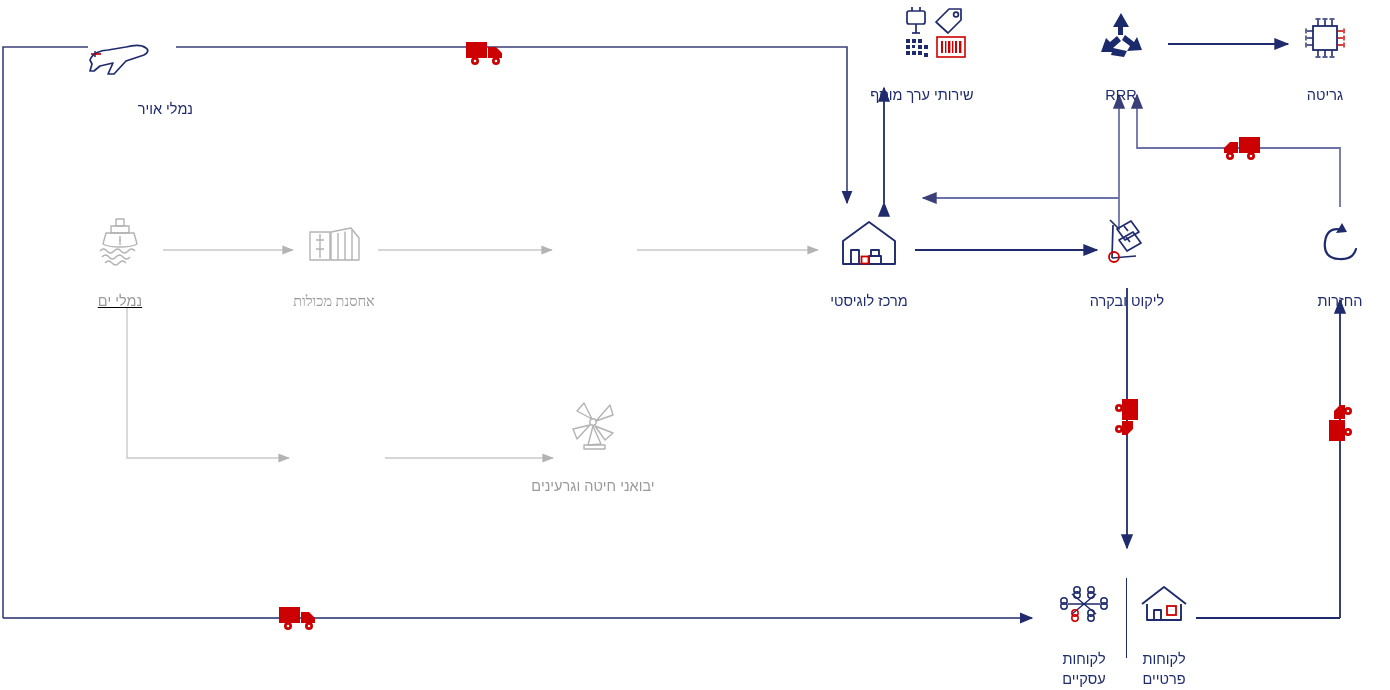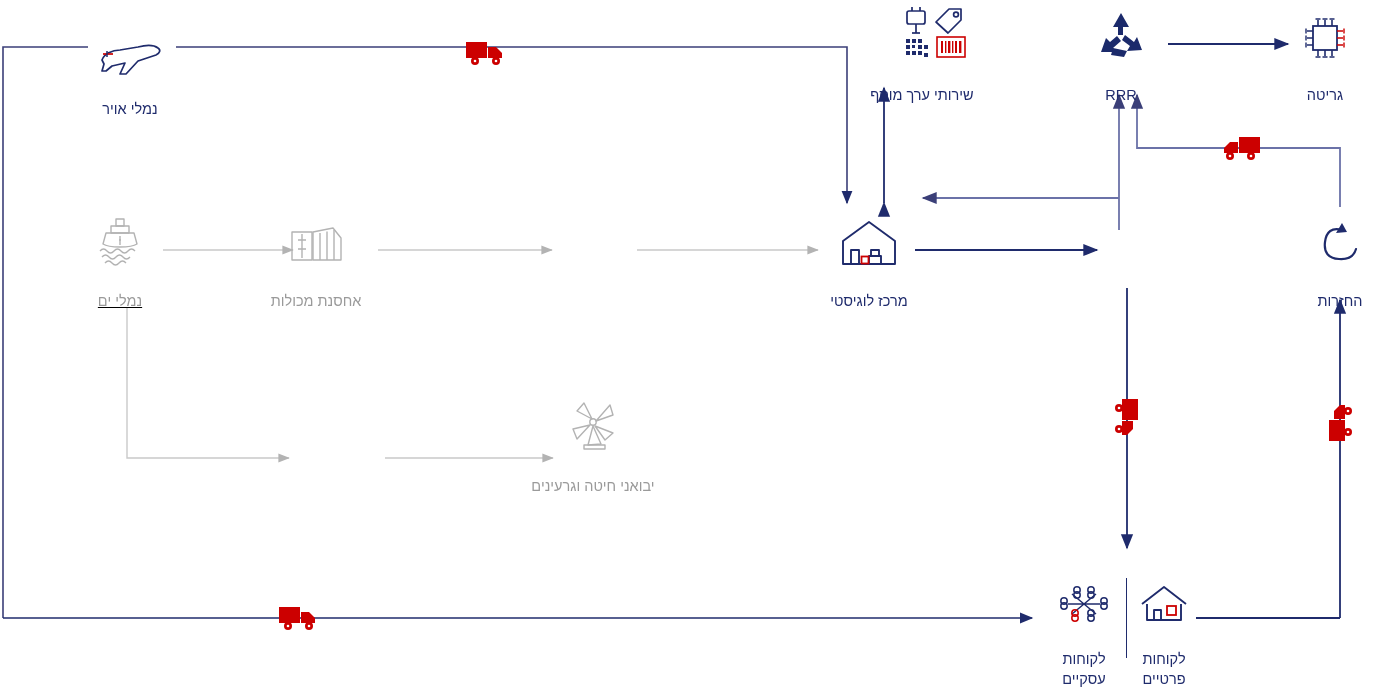--- a/index.html
+++ b/index.html
@@ -144,21 +144,21 @@
 
     <g stroke="#1f2b6c" stroke-width="1.8" fill="none">
       <path d="M1196,618 L1340,618"></path>
     </g>
 
     <g stroke="#1f2b6c" stroke-width="1.6" fill="none" marker-end="url(#arw-navy)">
       <path d="M3,618 L1032,618"></path>
     </g>
   </svg>
 
-  <div class="node" style="left:130px; top:20px;">
+  <div class="node" style="left:118px; top:20px;text-align:right;">
     <div class="glyph">
       <svg width="72" height="44" viewBox="0 0 72 44">
         <path d="M8,26 C10,20 18,16 26,16 L44,13 C52,11 60,11 64,14 C67,16 66,19 62,21 L44,27
                  L32,40 L26,40 L31,29 L18,32 L12,37 L8,37 L10,30 Z" fill="none" stroke="#1f2b6c" stroke-width="1.7" stroke-linejoin="round"></path>
         <path d="M9,20 L19,20" stroke="#cc0000" stroke-width="1.7"></path>
         <path d="M13,17 L13,23" stroke="#1f2b6c" stroke-width="1.5"></path>
       </svg>
     </div>
     <div class="caption">נמלי אויר</div>
   </div>
@@ -261,21 +261,21 @@
         <g fill="none" stroke="#b3b3b3" stroke-width="1.3">
           <path d="M9,37 q3.5,-4 7,0 t7,0 t7,0 t7,0 t7,0"></path>
           <path d="M11,43 q3.5,-4 7,0 t7,0 t7,0 t7,0"></path>
           <path d="M14,49 q3.5,-4 7,0 t7,0 t7,0"></path>
         </g>
       </svg>
     </div>
     <div class="caption">נמלי ים</div>
   </div>
 
-  <div class="node muted" style="left:316px; top:212px;">
+  <div class="node muted" style="left:334px; top:212px;font-family:Liberation Serif, serif;">
     <div class="glyph">
       <svg width="66" height="52" viewBox="0 0 66 52">
         <g fill="none" stroke="#b3b3b3" stroke-width="1.4" stroke-linejoin="round">
           <rect x="9" y="14" width="20" height="28"></rect>
           <path d="M30,14 L50,10 L58,20 L58,42 L30,42 Z"></path>
           <path d="M19,16 L19,40"></path>
           <path d="M15,22 L23,22 M15,31 L23,31"></path>
           <path d="M37,15 L37,42 M44,13.5 L44,42 M51,12 L51,42"></path>
         </g>
       </svg>
@@ -292,20 +292,36 @@
           <path d="M13,46 L13,32 L21,32 L21,46"></path>
           <path d="M31,46 L31,38 L43,38 L43,46"></path>
           <path d="M33,38 L33,32 L41,32 L41,38"></path>
         </g>
         <rect x="23.5" y="38.5" width="7" height="7" fill="none" stroke="#cc0000" stroke-width="1.8"></rect>
       </svg>
     </div>
     <div class="caption">מרכז לוגיסטי</div>
   </div>
 
+  <div class="node" style="left:1127px; top:212px;">
+    <div class="glyph">
+      <svg width="58" height="54" viewBox="0 0 58 54">
+        <g fill="none" stroke="#1f2b6c" stroke-width="1.7" stroke-linejoin="round">
+          <path d="M12,4 L20,12"></path>
+          <path d="M15,9 L14,42"></path>
+          <path d="M14,42 L38,40"></path>
+          <path d="M19,13 L33,5 L41,16 L27,24 Z"></path>
+          <path d="M21,24 L35,16 L43,27 L29,35 Z"></path>
+          <path d="M26,10 L30,15 M28,21 L32,26"></path>
+        </g>
+        <circle cx="16" cy="41" r="5" fill="none" stroke="#cc0000" stroke-width="1.8"></circle>
+      </svg>
+    </div>
+    <div class="caption">ליקוט ובקרה</div>
+  </div>
 
   <div class="node" style="left:1340px; top:212px;">
     <div class="glyph">
       <svg width="46" height="50" viewBox="0 0 46 50">
         <path d="M25,10 q-15,-4 -17,12 q-2,16 14,17 q14,1 17,-10" fill="none" stroke="#1f2b6c" stroke-width="2.2" stroke-linecap="round"></path>
         <path d="M25,3 L30,12 L19,13 Z" fill="#1f2b6c"></path>
       </svg>
     </div>
     <div class="caption">החזרות</div>
   </div>

